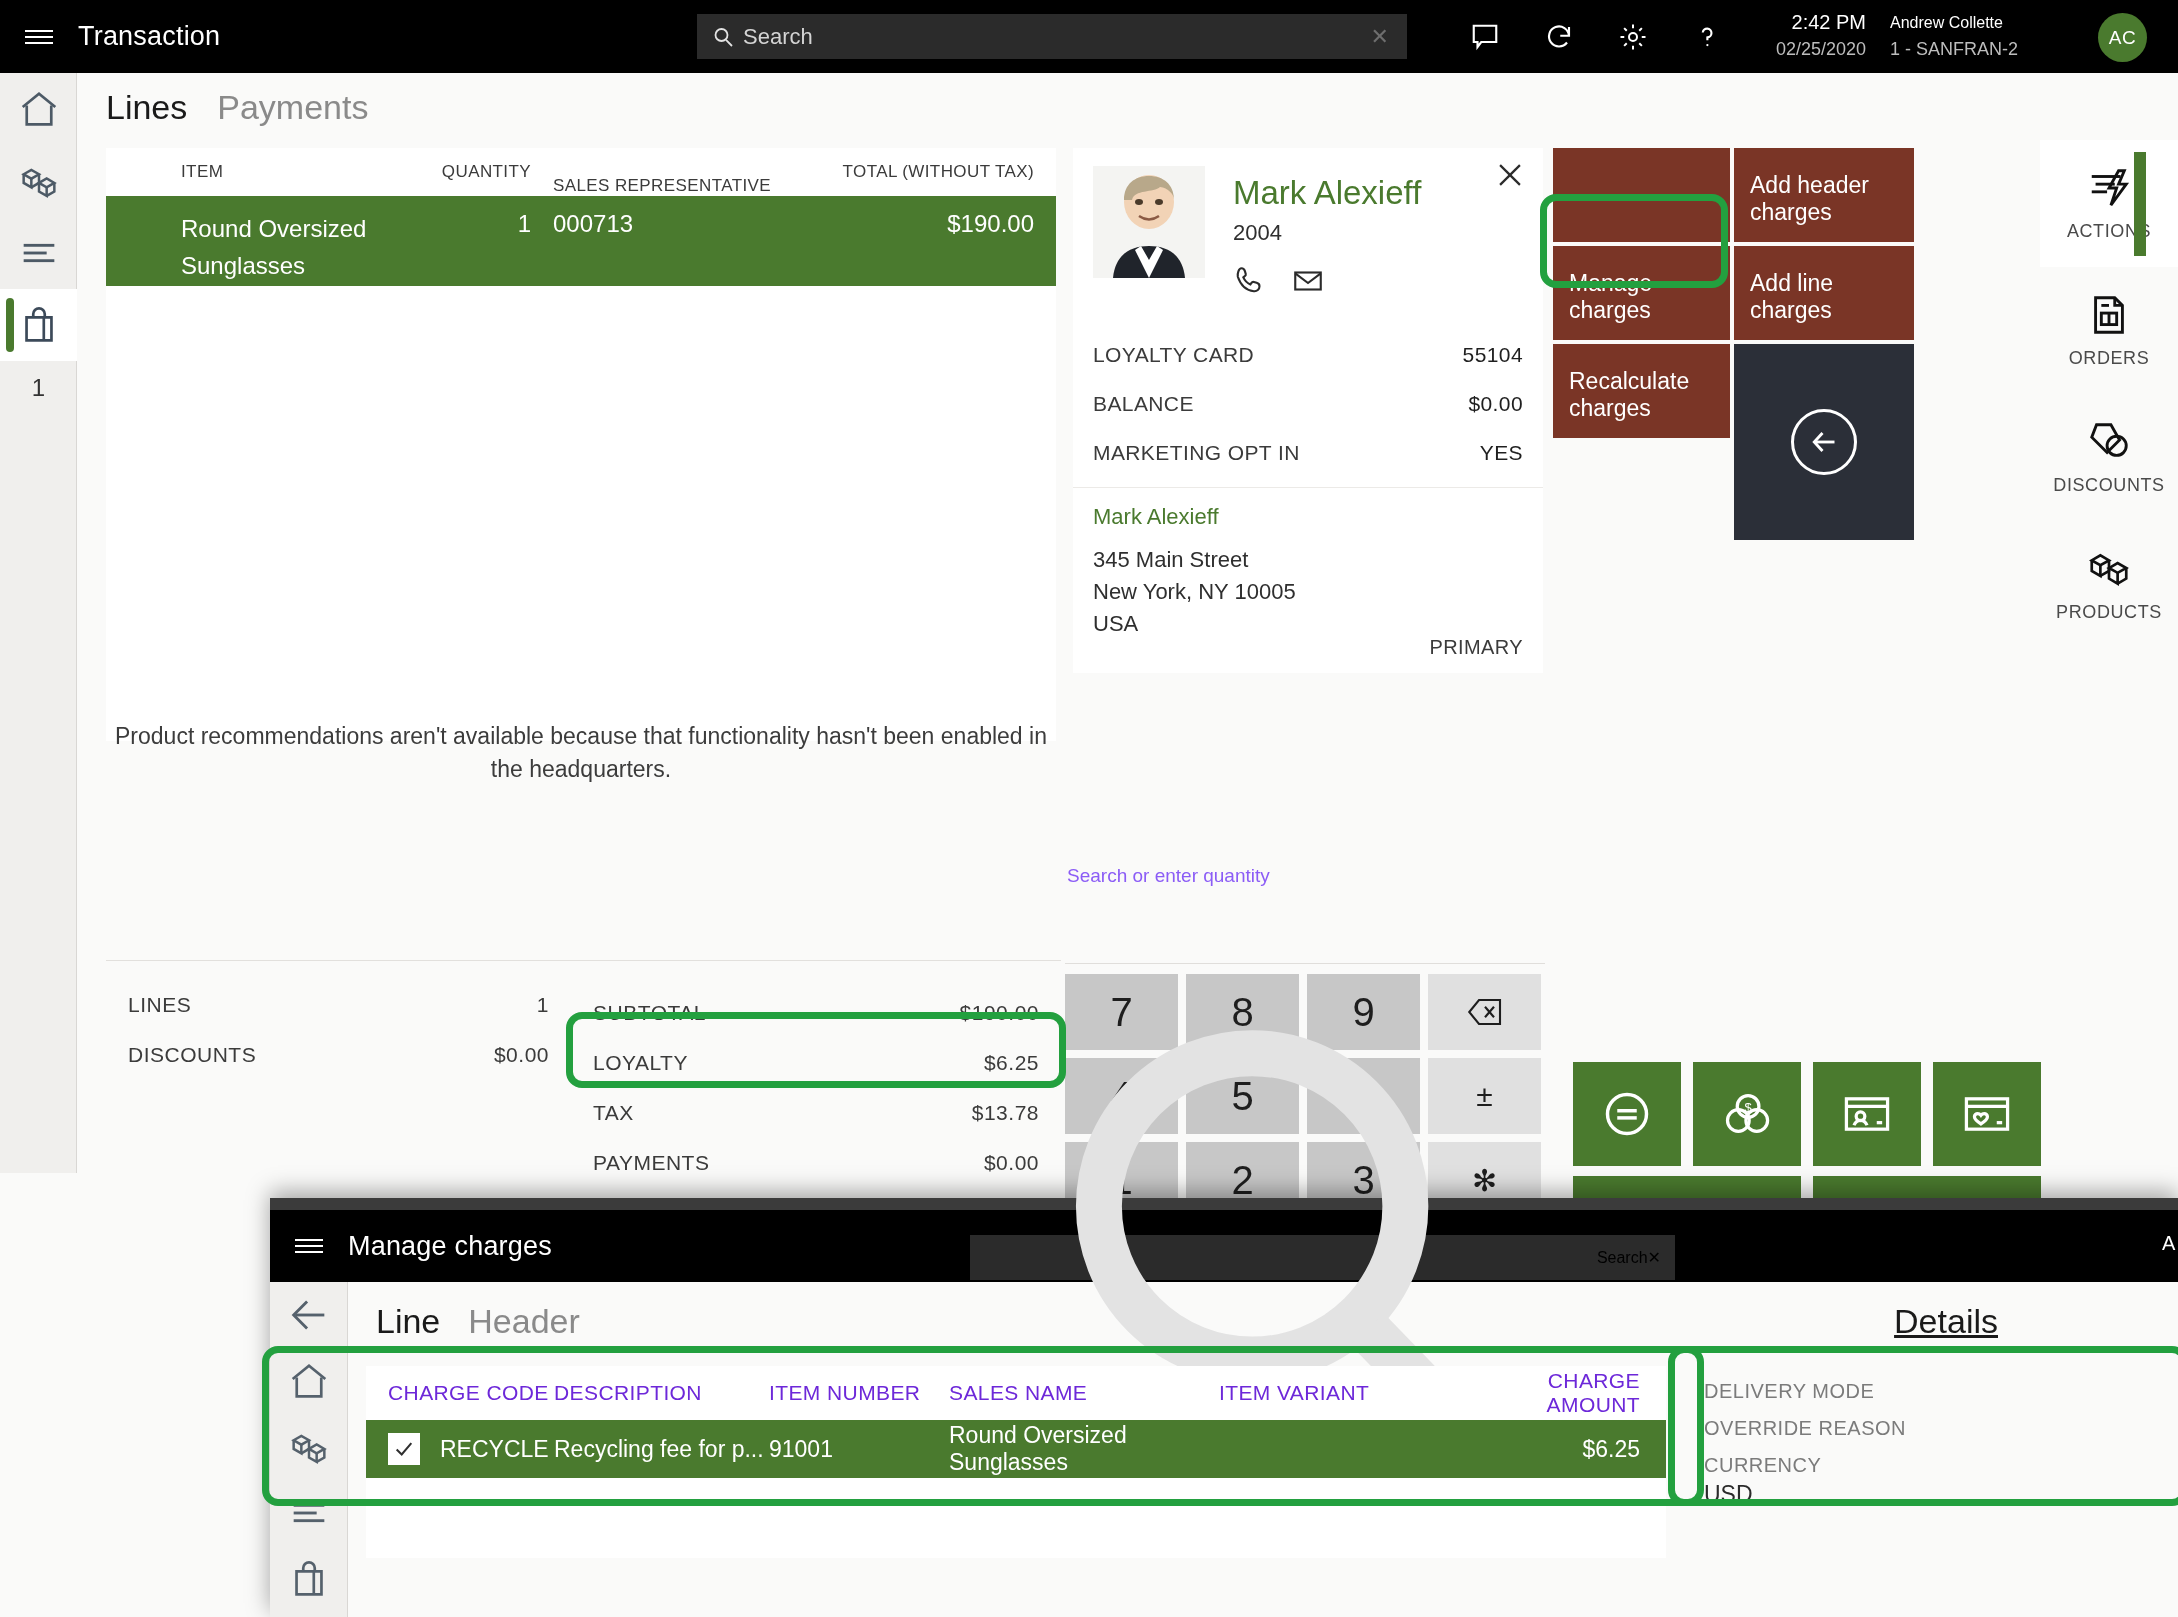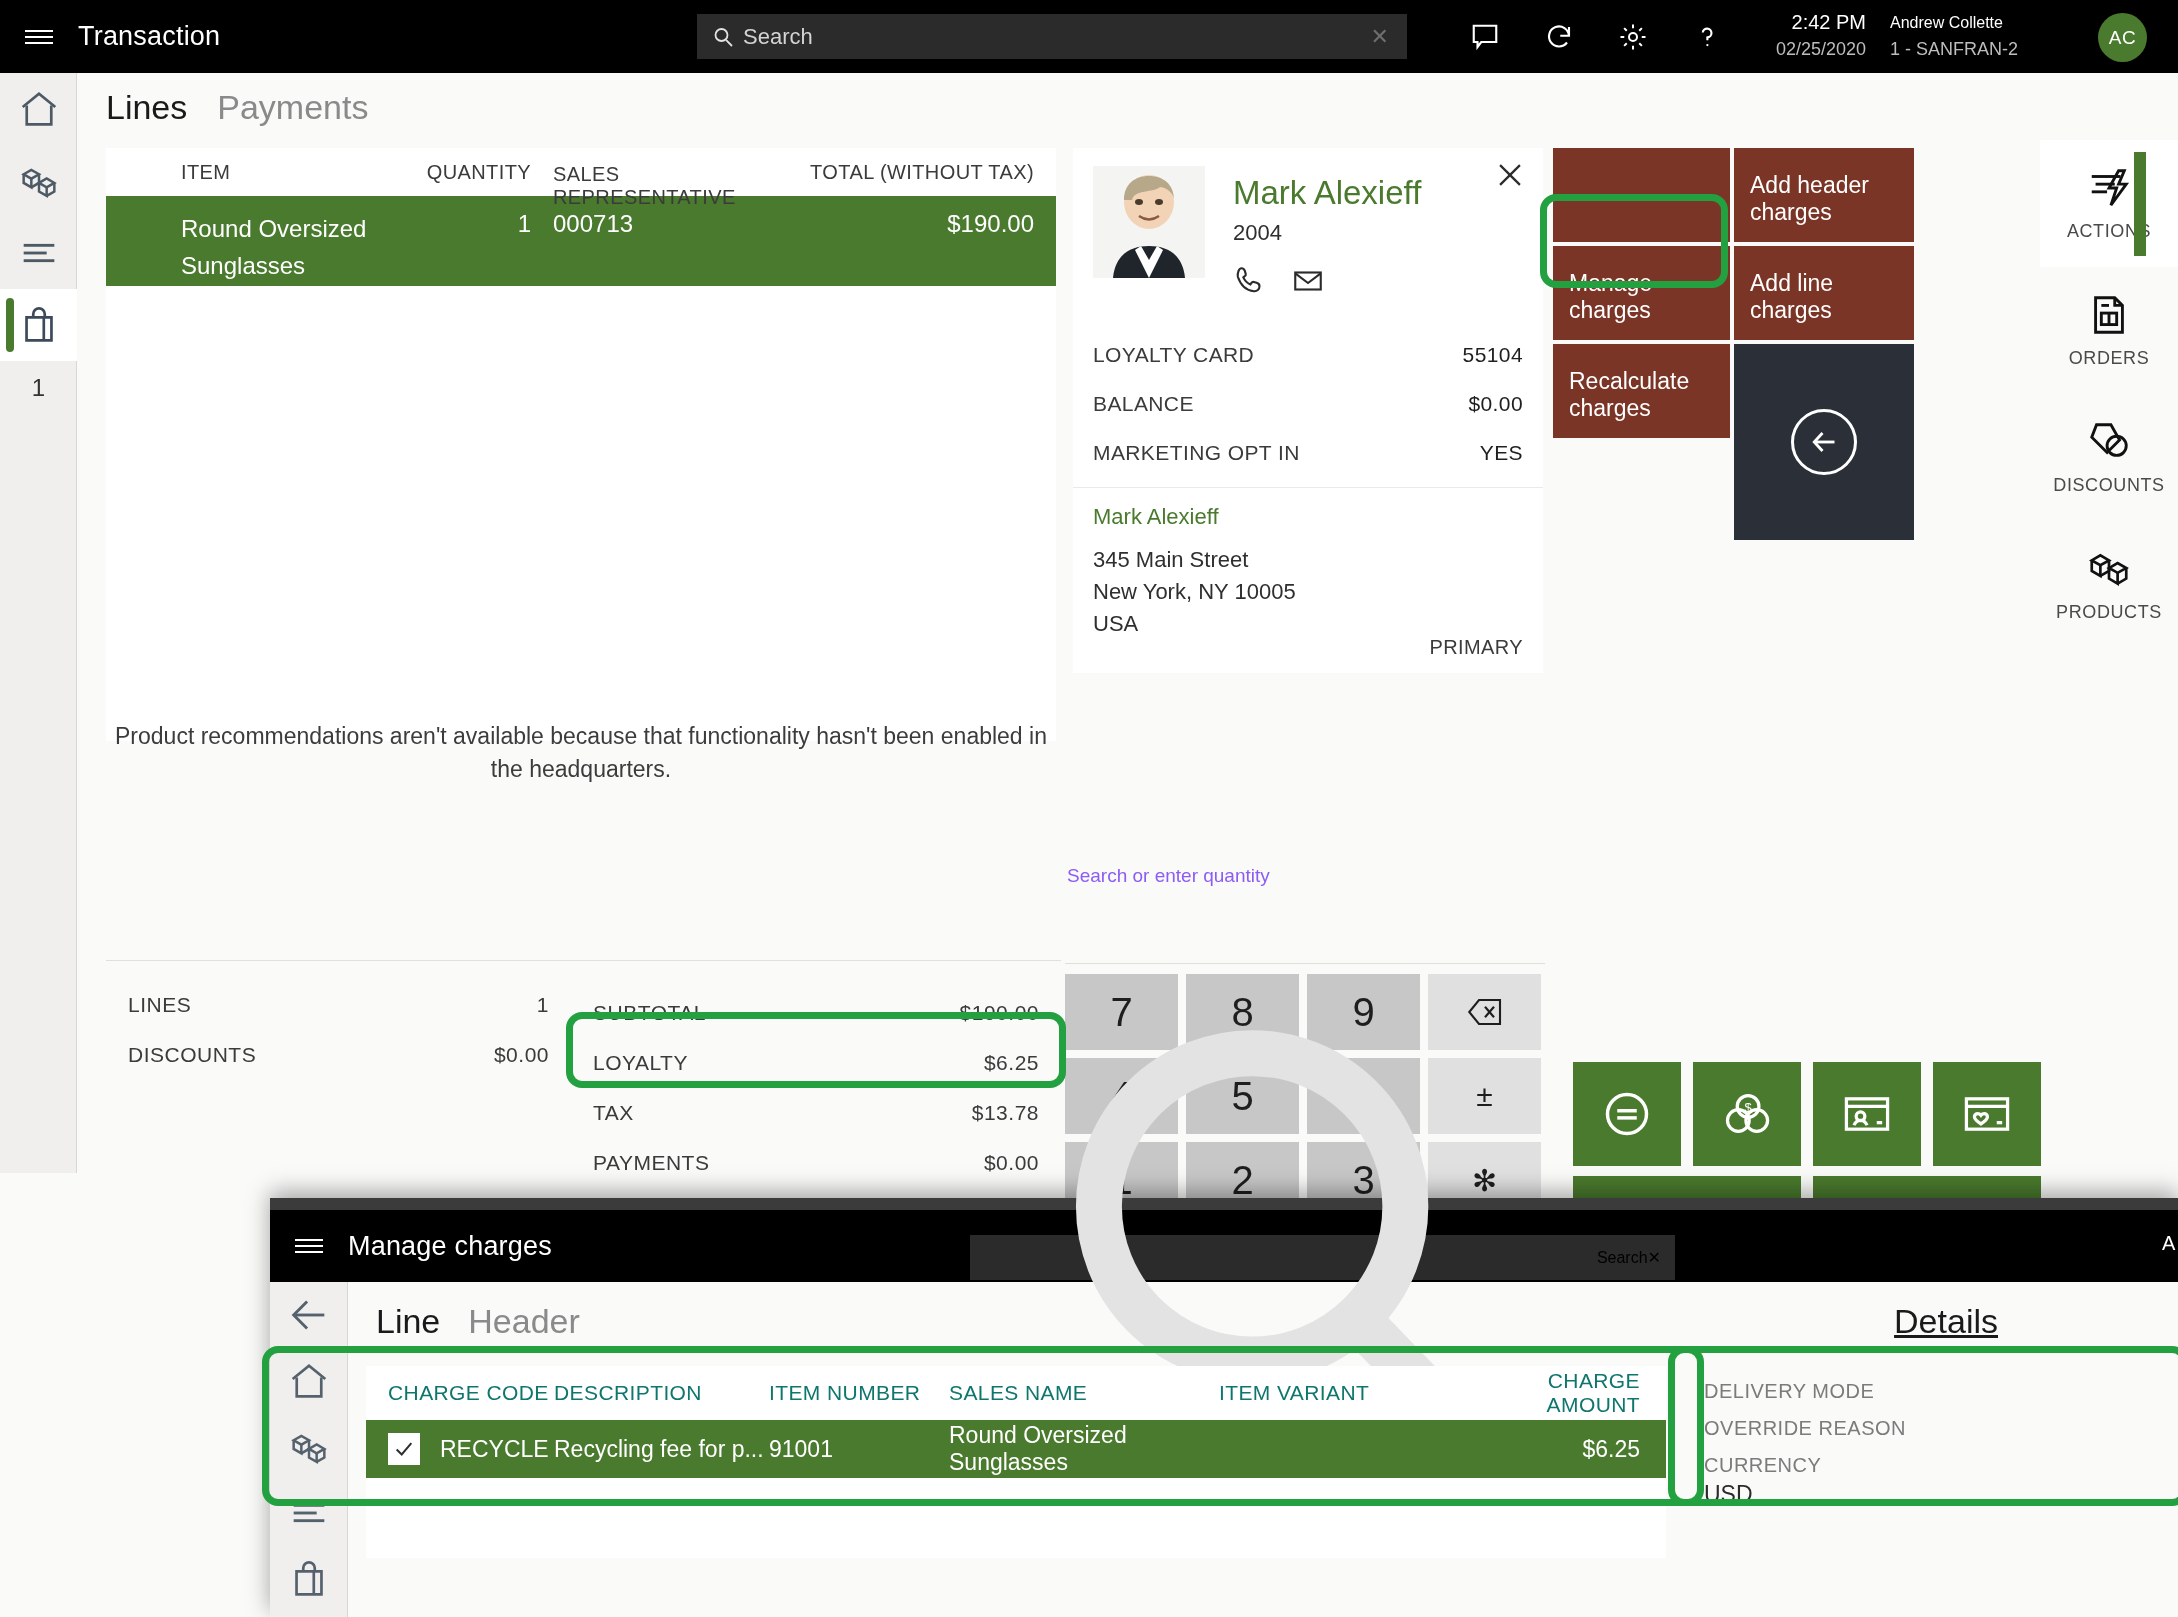--- a/index.html
+++ b/index.html
@@ -53,21 +53,21 @@
 
   
   .tabs { position:absolute; left:106px; top:88px; display:flex; align-items:baseline; gap:30px; }
   .tab { font-size:34px; color:#1a1a1a; cursor:pointer; }
   .tab.inactive { color:#8a8a8a; }
 
   
   .lines-panel { position:absolute; left:106px; top:148px; width:950px; height:560px; background:#fafaf9;}
   .lines-head {
     display:flex; height:48px; align-items:center; background:#fff;
-    font-size:20px; color:#3b3b3b; letter-spacing:.4px;
+    font-size:17px; color:#3b3b3b; letter-spacing:.4px;
   }
   .lines-head .c1 { width:280px; padding-left:75px;}
   .lines-head .c2 { width:145px; text-align:right;}
   .lines-head .c3 { width:245px; padding-left:22px;margin-top:28px;}
   .lines-head .c4 { flex:1; text-align:right; padding-right:22px;}
   .line-row {
     display:flex; align-items:flex-start; min-height:90px; background:#4a7a2e; color:#fff; padding-top:14px;
     cursor:pointer;
   }
   .line-row .c1 { width:280px; padding-left:75px; font-size:24px; line-height:37px;}
@@ -153,21 +153,21 @@
   .dlg-topbar { position:absolute; left:0; top:12px; width:100%; height:72px; background:#000; display:flex; align-items:center;}
   .dlg-search { position:absolute; left:700px; top:25px; width:705px; height:45px; background:#2b2b2b; display:flex; align-items:center; padding:0 14px;}
   .dlg-icons { position:absolute; left:1472px; top:12px; height:72px; display:flex; align-items:center; gap:44px;}
   .dlg-clock { position:absolute; left:1775px; top:22px; text-align:right; width:96px;}
   .dlg-rail { position:absolute; left:0; top:84px; width:78px; height:335px; background:#f0efed; border-right:1px solid #d9d7d4;}
   .dlg-tabs { position:absolute; left:106px; top:104px; display:flex; gap:28px; align-items:baseline;}
   .dlg-tab { font-size:34px; color:#1a1a1a; cursor:pointer;}
   .dlg-tab.inactive { color:#8a8a8a;}
   .dlg-details-title { position:absolute; right:180px; top:104px; font-size:34px; color:#1a1a1a;text-decoration:underline;}
   .chg-table { position:absolute; left:96px; top:168px; width:1300px; }
-  .chg-head { display:flex; height:54px; align-items:center; background:#fff; font-size:21px; color:#0f766e; letter-spacing:.4px;}
+  .chg-head { display:flex; height:54px; align-items:center; background:#fff; font-size:21px; color:#6d28d9; letter-spacing:.4px;}
   .chg-row { display:flex; height:58px; align-items:center; background:#4a7a2e; color:#fff; font-size:23px; cursor:pointer;}
   .chg-body { background:#fff; height:80px;}
   .ck { width:32px; height:32px; border:2px solid #fff; background:#fff; display:flex; align-items:center; justify-content:center; margin-left:22px;}
   .col-a { width:188px; padding-left:22px;}
   .col-b { width:215px;}
   .col-c { width:180px;}
   .col-d { width:270px;}
   .col-e { width:240px;}
   .col-f { flex:1; text-align:right; padding-right:26px;}
   .details-panel { position:absolute; left:1412px; top:168px; width:330px; height:160px; background:#fafaf9;}

